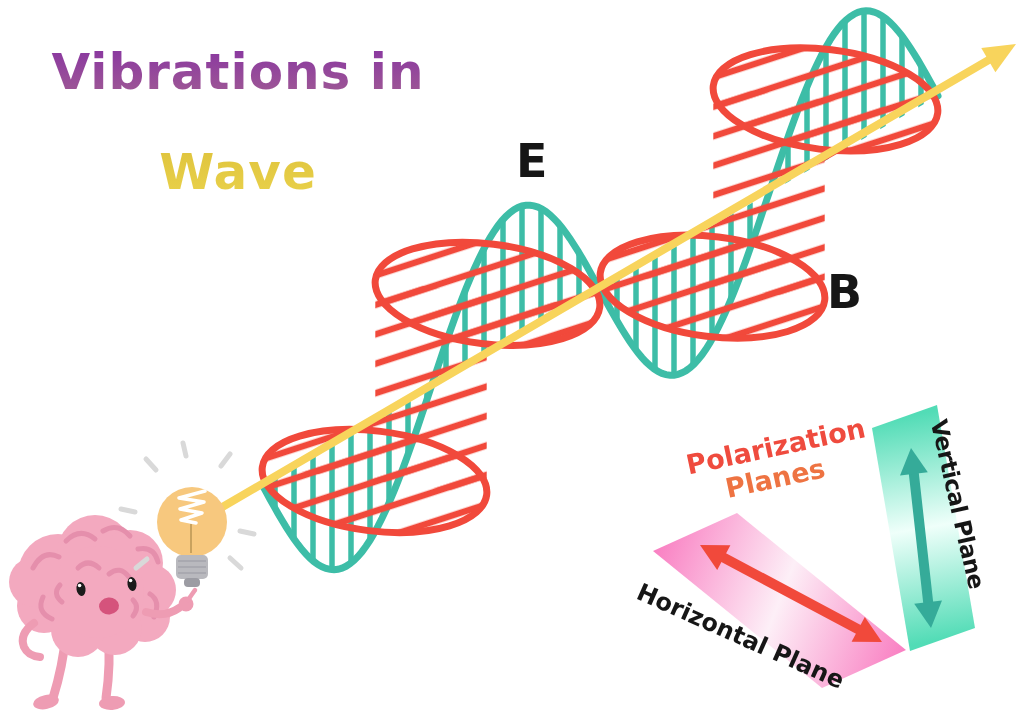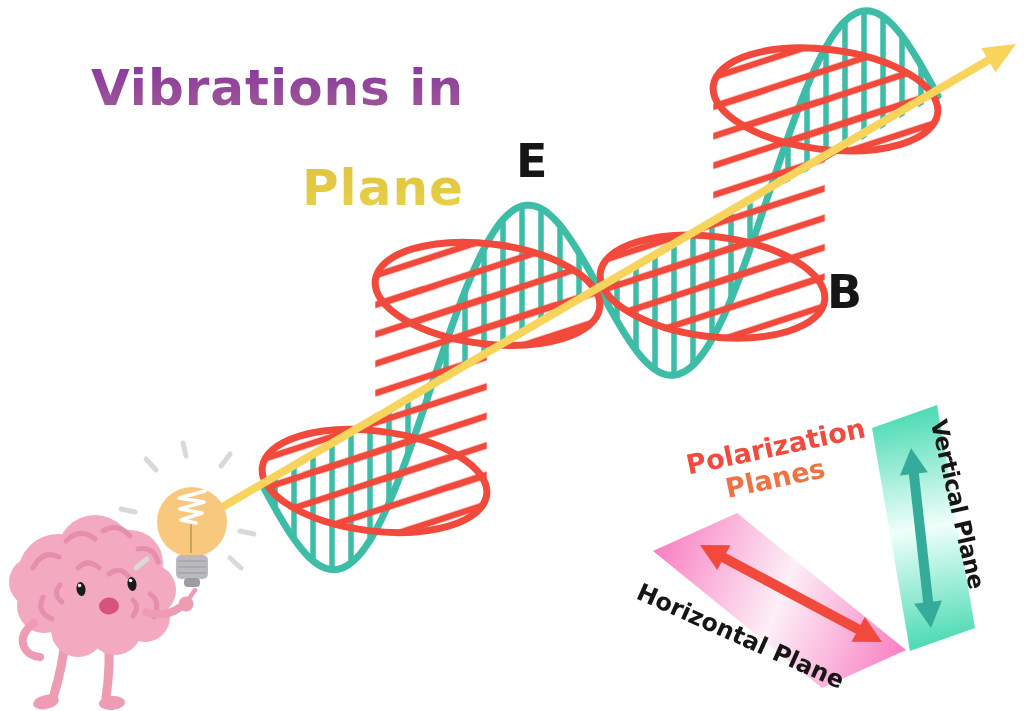--- a/index.html
+++ b/index.html
@@ -1,21 +1,21 @@
 <!DOCTYPE html>
 <html style="--axis-yellow: #f8d45c; --e-teal: #3dbda7; --b-red: #f1493b; --label-black: #161616; --title-purple-a: #8733a2; --title-purple-b: #a8688f; --title-mauve-a: #b87f92; --title-mauve-b: #bd9a62; --title-yellow-a: #ddc13a; --title-yellow-b: #ecd54f; --polarization-red: #ef4b3e; --polarization-orange: #ee7342; --plane-pink: #f97fc2; --plane-pink-light: #fdeff7; --plane-teal: #52dcb6; --plane-teal-light: #effffa; --plane-teal-arrow: #35ab99; --brain-pink: #f3a9bf; --brain-line-pink: #e58fac; --limb-pink: #ee9cb3; --mouth-rose: #d5537c; --eye-black: #1b1b1b; --bulb-yellow: #f7c87e; --bulb-base-gray: #b9b9be; --bulb-base-dark: #9c9ca3; --bulb-stem: #c9a25e; --ray-gray: #d9d9d9; --filament-white: #ffffff;"><head>
 <meta charset="utf-8">
 <style>
   html,body{margin:0;padding:0;background:#fff;}
   .stage{position:relative;width:1024px;height:711px;background:#fff;overflow:hidden;
          font-family:"DejaVu Sans","Liberation Sans",sans-serif;}
   svg{position:absolute;left:0;top:0;}
   .txt{position:absolute;white-space:nowrap;}
 
-  .title{left:12px;top:38px;width:452px;text-align:right;
+  .title{left:12px;top:22px;width:452px;text-align:center;
          font-weight:bold;font-size:50px;letter-spacing:1px;}
   .tline{display:block;line-height:100px;}
   .t1{color:var(--title-purple-a);}
   .t2{color:var(--title-mauve-a);}
   .t3{color:var(--title-yellow-a);}
   @supports ((background-clip:text) or (-webkit-background-clip:text)){
     .t1{background-image:linear-gradient(180deg,var(--title-purple-a) 20%,var(--title-purple-b) 95%);
         -webkit-background-clip:text;background-clip:text;color:transparent;}
     .t2{background-image:linear-gradient(180deg,var(--title-mauve-a) 20%,var(--title-mauve-b) 95%);
         -webkit-background-clip:text;background-clip:text;color:transparent;}
@@ -156,21 +156,21 @@
         <line x1="178" y1="567" x2="206" y2="567" stroke="#a9a9b0" stroke-width="2"></line>
         <line x1="178" y1="573" x2="206" y2="573" stroke="#a9a9b0" stroke-width="2"></line>
         <rect x="184" y="578" width="16" height="9" rx="4" fill="#9c9ca3"></rect>
         <path d="M191 524 L191 553" fill="none" stroke="#c9a25e" stroke-width="2"></path>
         <path d="M205 491 L179 498 L204 502 L180 509 L202 513 L181 520 L196 523" fill="none" stroke="#ffffff" stroke-width="3.5" stroke-linecap="round" stroke-linejoin="round"></path>
       </g>
   </svg>
 
   <div class="txt title">
     <span class="tline t1">Vibrations in</span>
-    <span class="tline t3">Plane</span>
+    <span class="tline t3">Wave</span>
   </div>
 
   <div class="txt field-label elabel">E</div>
   <div class="txt field-label blabel">B</div>
 
   <div class="txt polar">
     <div class="p1">Polarization</div>
     <div class="p2">Planes</div>
   </div>
 

